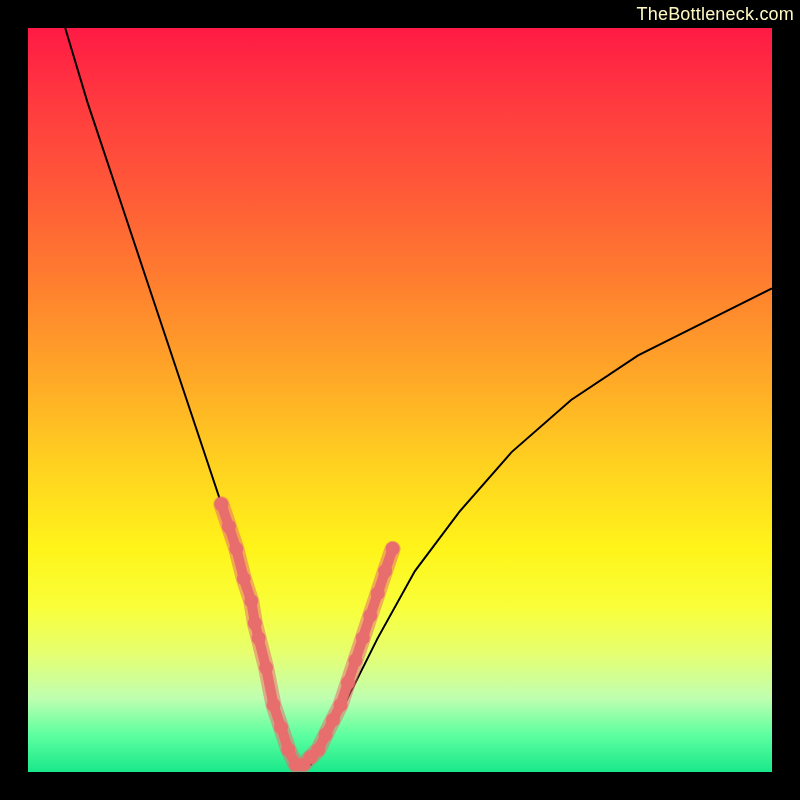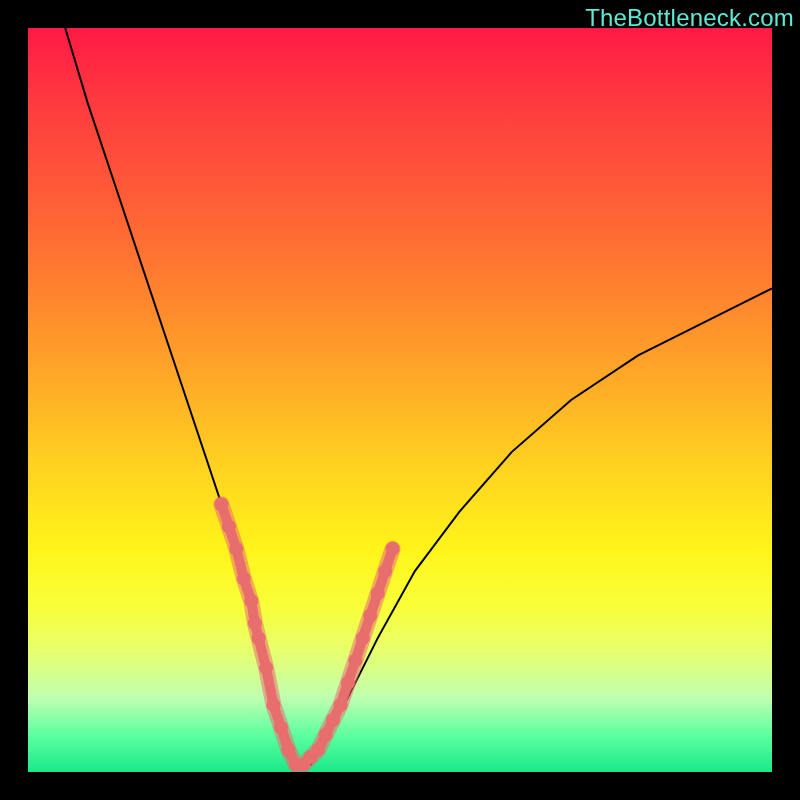--- a/index.html
+++ b/index.html
@@ -35,22 +35,22 @@
       #e6ff70 84%,
       #c0ffb0 90%,
       #5effa0 95%,
       #19e88a 100%
     );
   }
   .watermark {
     position: absolute;
     right: 6px;
     top: 4px;
-    color: #5eead4;
-    font-size: 24px;
+    color: #fef9c3;
+    font-size: 18px;
     font-weight: 500;
     letter-spacing: 0.2px;
     user-select: none;
   }
   svg {
     position: absolute;
     inset: 0;
   }
 </style>
 </head>

